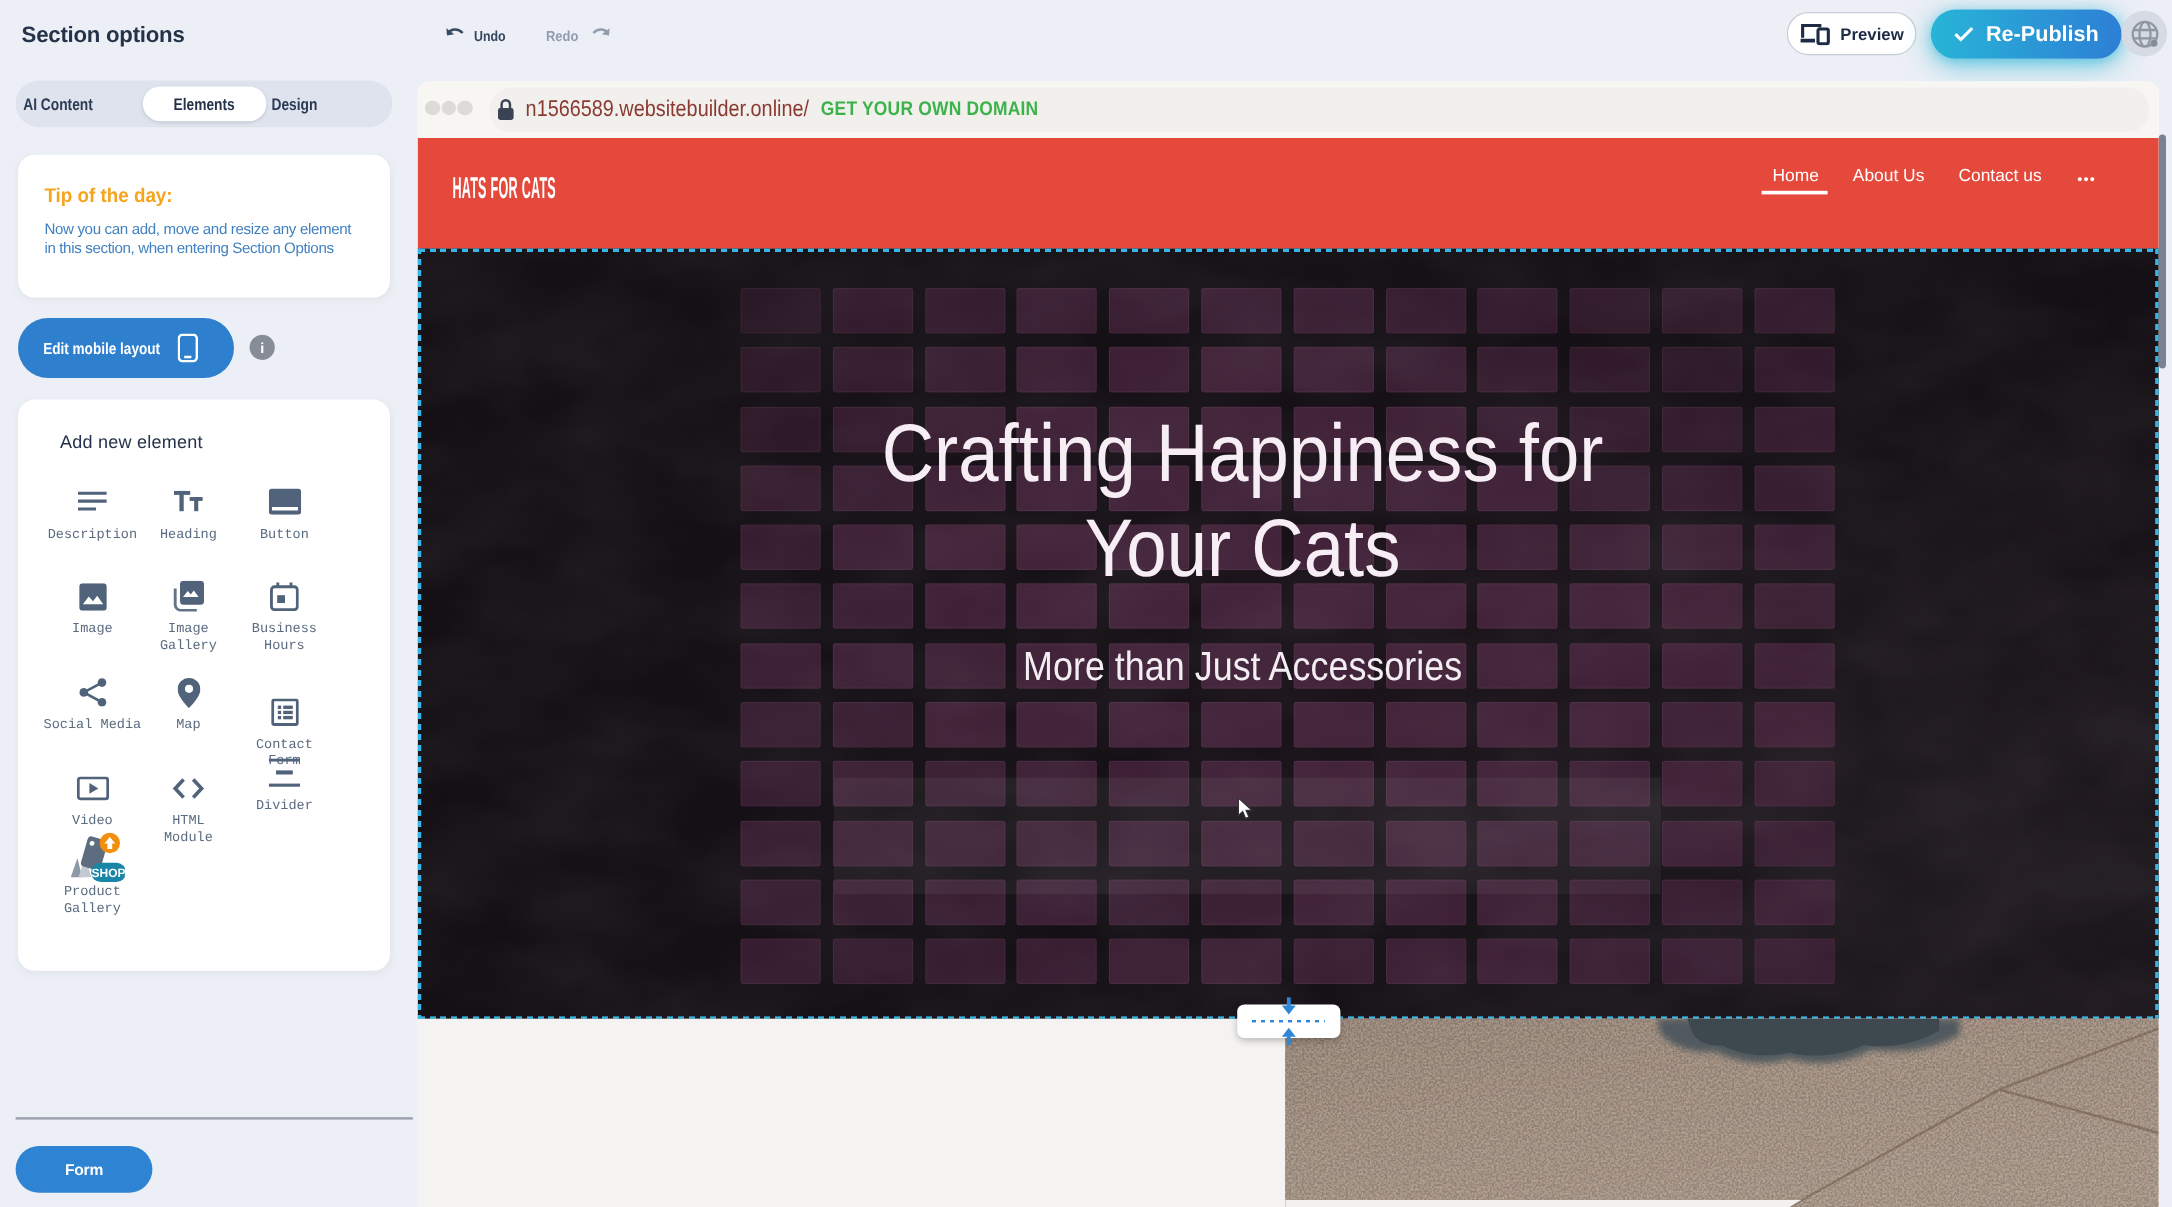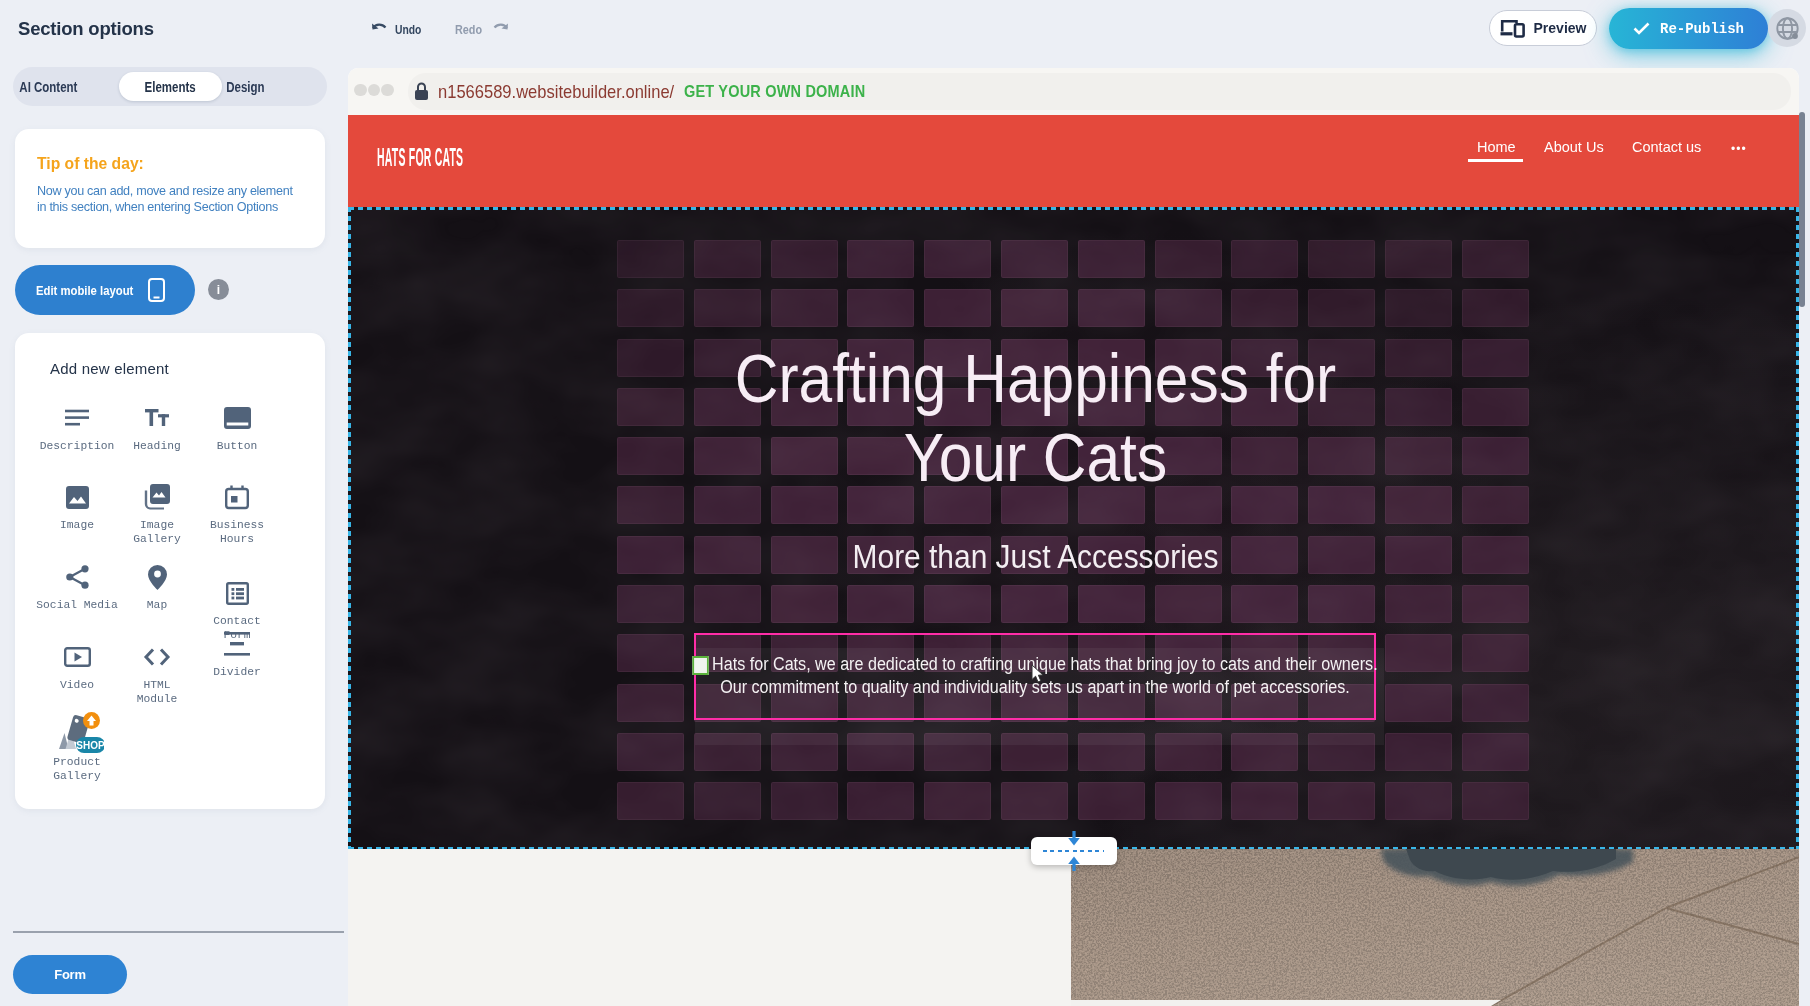--- a/index.html
+++ b/index.html
@@ -6,21 +6,21 @@
   html,body { width:1810px; height:1006px; overflow:hidden; }
   body { font-family:"Liberation Sans", sans-serif; background:#eceff5; position:relative; }
   .abs { position:absolute; }
 
   
   .sec-title { left:18px; top:18px; font-size:18.5px; font-weight:700; color:#243349; letter-spacing:-.2px; }
   .undo { left:397px; top:23px; font-size:12px; font-weight:700; color:#33465f; transform:scaleX(.86); transform-origin:left center; }
   .redo { left:457px; top:23px; font-size:12px; font-weight:700; color:#919cae; transform:scaleX(.9); transform-origin:left center; }
 
   .btn-preview { left:1489px; top:10px; width:108px; height:36px; background:#fff; border:1px solid #c8cdd8; border-radius:20px; display:flex; align-items:center; justify-content:center; gap:8px; font-size:14px; font-weight:700; color:#1e2b45; }
-  .btn-republish { left:1609px; top:8px; width:159px; height:41px; border-radius:22px; background:linear-gradient(90deg,#27b5d6,#2e7fd6); box-shadow:0 6px 24px rgba(41,182,216,.6), 0 2px 10px rgba(41,182,216,.45); display:flex; align-items:center; justify-content:center; gap:10px; font-size:14px; font-weight:700; color:#fff;font-family:Liberation Mono, monospace; }
+  .btn-republish { left:1609px; top:8px; width:159px; height:41px; border-radius:22px; background:linear-gradient(90deg,#27b5d6,#2e7fd6); box-shadow:0 6px 24px rgba(41,182,216,.6), 0 2px 10px rgba(41,182,216,.45); display:flex; align-items:center; justify-content:center; gap:10px; font-size:18px; font-weight:700; color:#fff; }
   .globe { left:1768px; top:9px; width:38px; height:38px; border-radius:50%; background:#d5dae3; display:flex; align-items:center; justify-content:center; }
 
   
   .tabs { left:13px; top:67px; width:314px; height:39px; background:#dfe3ed; border-radius:20px; display:flex; align-items:center; }
   .tab { flex:1; text-align:left; font-size:14px; font-weight:700; color:#2b3a55; } .tab span, .tab-active span { display:inline-block; transform:scaleX(.82); }
   .tab-active { position:absolute; left:106px; top:5px; width:103px; height:29px; background:#fff; border-radius:16px; box-shadow:0 1px 3px rgba(40,60,90,.18); display:flex; align-items:center; justify-content:center; font-size:14px; font-weight:700; color:#243349; }
 
   .tipcard { left:15px; top:129px; width:310px; height:119px; background:#fff; border-radius:14px; box-shadow:0 2px 6px rgba(120,135,160,.10); padding:25px 4px 0 22px; }
   .tipcard h3 { color:#f5a41c; font-size:16.5px; font-weight:700; margin-bottom:11px; transform:scaleX(.95); transform-origin:left center; }
   .tipcard p { color:#4181c0; font-size:12.6px; line-height:15.5px; letter-spacing:-.3px; }
@@ -254,21 +254,21 @@
         <svg width="26" height="24" viewBox="0 0 26 24">
           <g fill="#51637a">
             <rect x="0" y="0" width="26" height="2.6"></rect>
             <rect x="6" y="10" width="14" height="3.4"></rect>
             <rect x="0" y="21" width="26" height="2.6"></rect>
           </g>
         </svg>
       </div>
       <div class="lb">Divider</div>
     </div>
-    <div class="el" style="left:19px;top:378px">
+    <div class="el" style="left:19px;top:360px">
       <div class="ic" style="height:44px;padding-left:6px">
         <svg width="48" height="44" viewBox="0 0 48 44">
           <path d="M3 38 L8.5 22 L12.5 38 Z" fill="#8e99a8"></path>
           <path d="M9.5 38 L15 20 L20 38 Z" fill="#c3cad3"></path>
           <g transform="rotate(16 22 18)">
             <rect x="14" y="5" width="17" height="26" rx="3" fill="#5d6c7e"></rect>
             <circle cx="18.5" cy="10.5" r="2" fill="#fff"></circle>
           </g>
           <circle cx="35.5" cy="9.5" r="8.5" fill="#f28f0e"></circle>
           <path d="M35.5 4.5 L40 10 H37.5 V14.5 H33.5 V10 H31 Z" fill="#fff"></path>
@@ -459,23 +459,20 @@
             <feTurbulence type="fractalNoise" baseFrequency="0.011 0.018" numOctaves="3" seed="11"></feTurbulence>
             <feColorMatrix type="matrix" values="0 0 0 0 0.30  0 0 0 0 0.25  0 0 0 0 0.29  0.9 0.2 0 0 -0.3"></feColorMatrix>
           </filter>
         </defs>
         <rect width="1451" height="642" filter="url(#hn)" opacity=".16"></rect>
       </svg>
       <div class="h1" style="top:132px">Crafting Happiness for</div>
       <div class="h1" style="top:211px">Your Cats</div>
       <div class="h2" style="top:330px">More than Just Accessories</div>
       <div class="pshadow"></div>
-      <div class="pbox">
-        <div class="ptext"><span class="ghandle"></span>Hats for Cats, we are dedicated to crafting unique hats that bring joy to cats and their owners.<br>Our commitment to quality and individuality sets us apart in the world of pet accessories.</div>
-      </div>
       <svg class="abs" style="left:683px;top:457px" width="13" height="19" viewBox="0 0 13 19">
         <path d="M1 1 L1 15.5 L4.6 12.2 L7 18 L9.8 16.8 L7.4 11.2 L12 11 Z" fill="#fff" stroke="#333" stroke-width="1"></path>
       </svg>
       <div class="dash-h" style="top:0"></div>
       <div class="dash-h" style="bottom:-1px"></div>
       <div class="dash-v" style="left:0;top:0;height:642px"></div>
       <div class="dash-v" style="right:0;top:0;height:642px"></div>
     </div>
 
     <div class="bottom">

